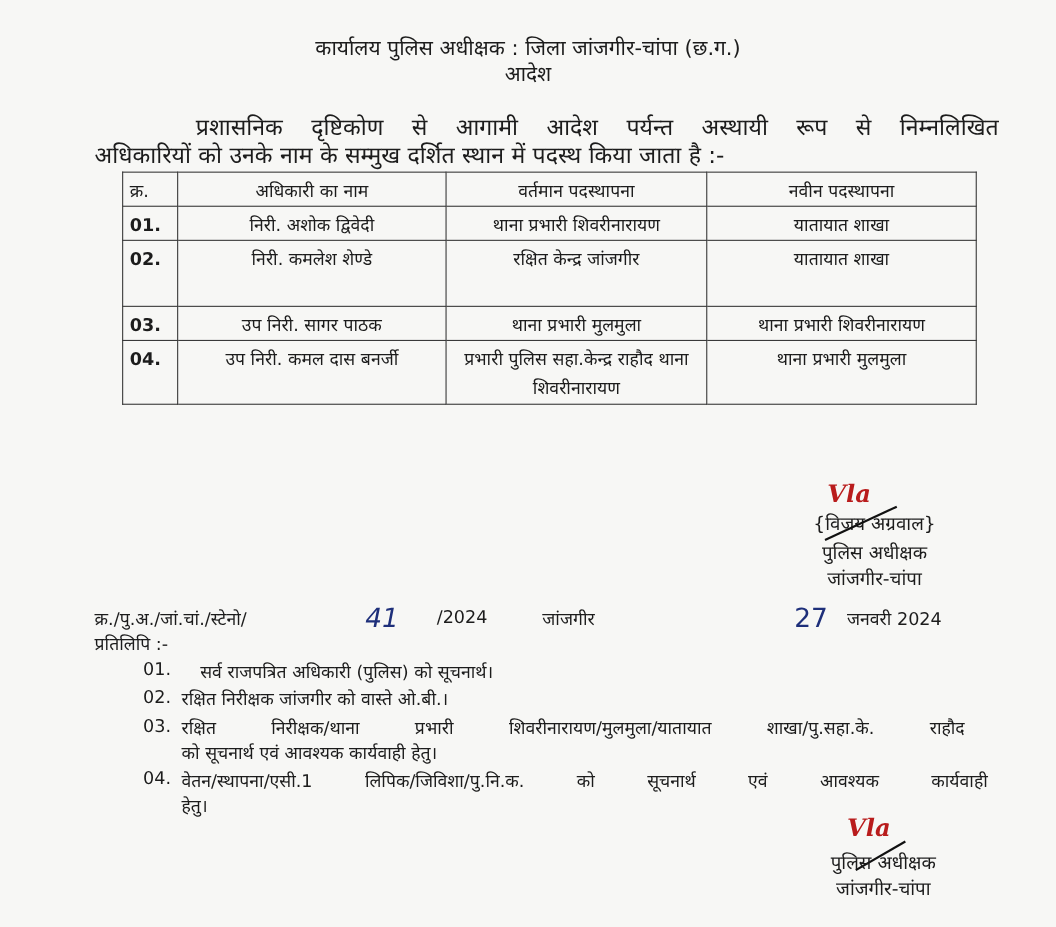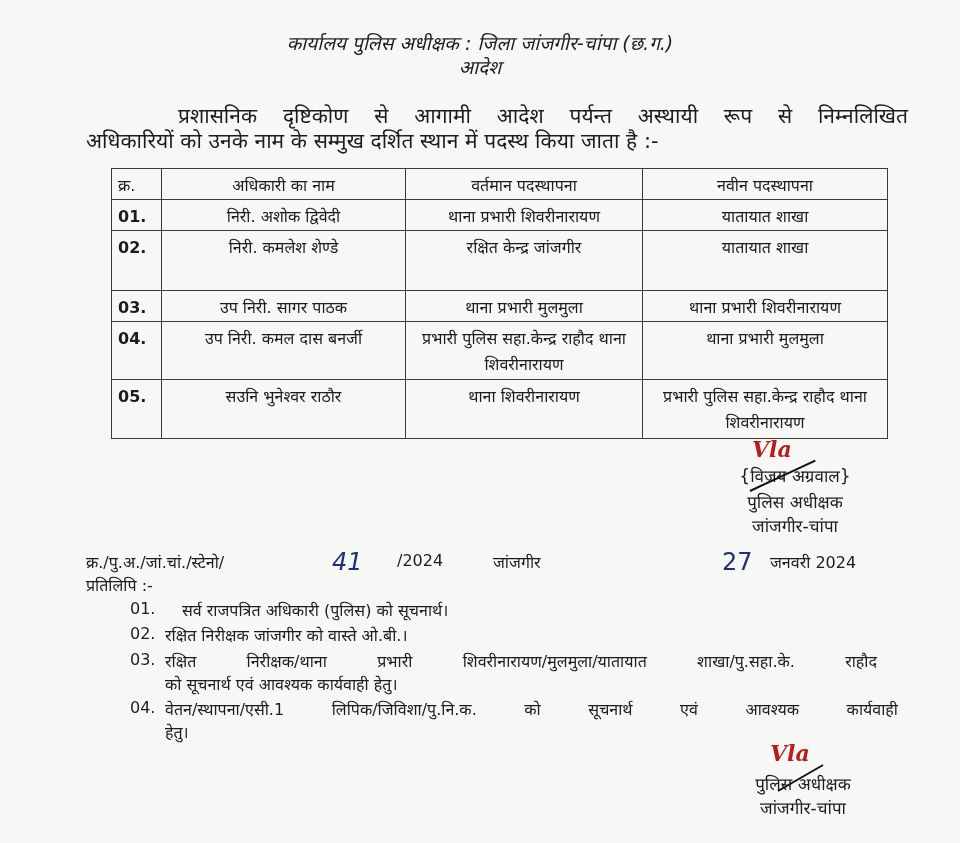--- a/index.html
+++ b/index.html
@@ -5,24 +5,24 @@
   html, body { margin: 0; padding: 0; }
   body {
     width: 960px; height: 843px;
     background: #f7f7f5;
     position: relative;
     overflow: hidden;
     font-family: "DejaVu Sans", sans-serif;
     color: #1c1c1c;
   }
   .abs { position: absolute; white-space: nowrap; }
-  .title { left: 0; width: 960px; text-align: center; font-size: 19px; font-style: italic; }
+  .title { left: 0; width: 960px; text-align: center; font-size: 19px; }
   .para { font-size: 21px; }
   table.orders {
-    position: absolute; left: 111px; top: 168px;
+    position: absolute; left: 111px; top: 156px;
     border-collapse: collapse;
     font-size: 16px;
   }
   table.orders td, table.orders th {
     border: 1.5px solid #3a3a3a;
     padding: 4px 6px 0 6px;
     vertical-align: top;
     text-align: center;
     font-weight: normal;
     line-height: 26px;
@@ -74,26 +74,20 @@
       <td>उप निरी. सागर पाठक</td>
       <td>थाना प्रभारी मुलमुला</td>
       <td>थाना प्रभारी शिवरीनारायण</td>
     </tr>
     <tr style="height:58px;">
       <td class="num">04.</td>
       <td style="white-space:normal;">उप निरी. कमल दास बनर्जी</td>
       <td style="white-space:normal;">प्रभारी पुलिस सहा.केन्द्र राहौद थाना शिवरीनारायण</td>
       <td>थाना प्रभारी मुलमुला</td>
     </tr>
-    <tr style="height:59px;">
-      <td class="num">05.</td>
-      <td>सउनि भुनेश्वर राठौर</td>
-      <td>थाना शिवरीनारायण</td>
-      <td style="white-space:normal;">प्रभारी पुलिस सहा.केन्द्र राहौद थाना शिवरीनारायण</td>
-    </tr>
   </tbody>
     </table>
 
   <div class="abs signature-mark" style="left:752px; top:436px;">Vla</div>
   <div class="abs sig" style="left:700px; top:464px; width:190px;">{विजय अग्रवाल}</div>
   <div class="strike" style="left:750px; top:490px; width:72px; transform:rotate(-25deg);"></div>
   <div class="abs sig" style="left:700px; top:490px; width:190px;">पुलिस अधीक्षक</div>
   <div class="abs sig" style="left:700px; top:514px; width:190px;">जांजगीर-चांपा</div>
 
   <div class="abs para" style="left:86px; top:551px; font-size:16px;">क्र./पु.अ./जां.चां./स्टेनो/</div>

